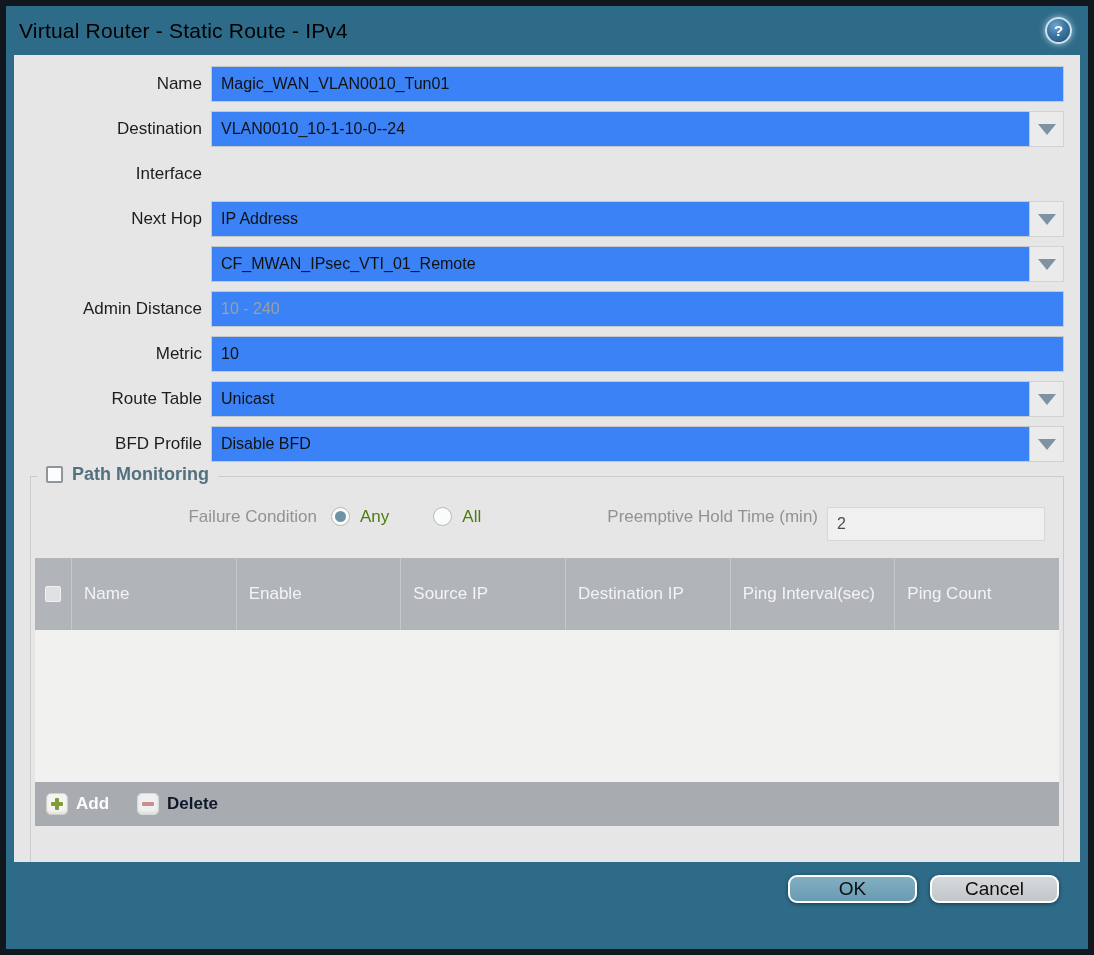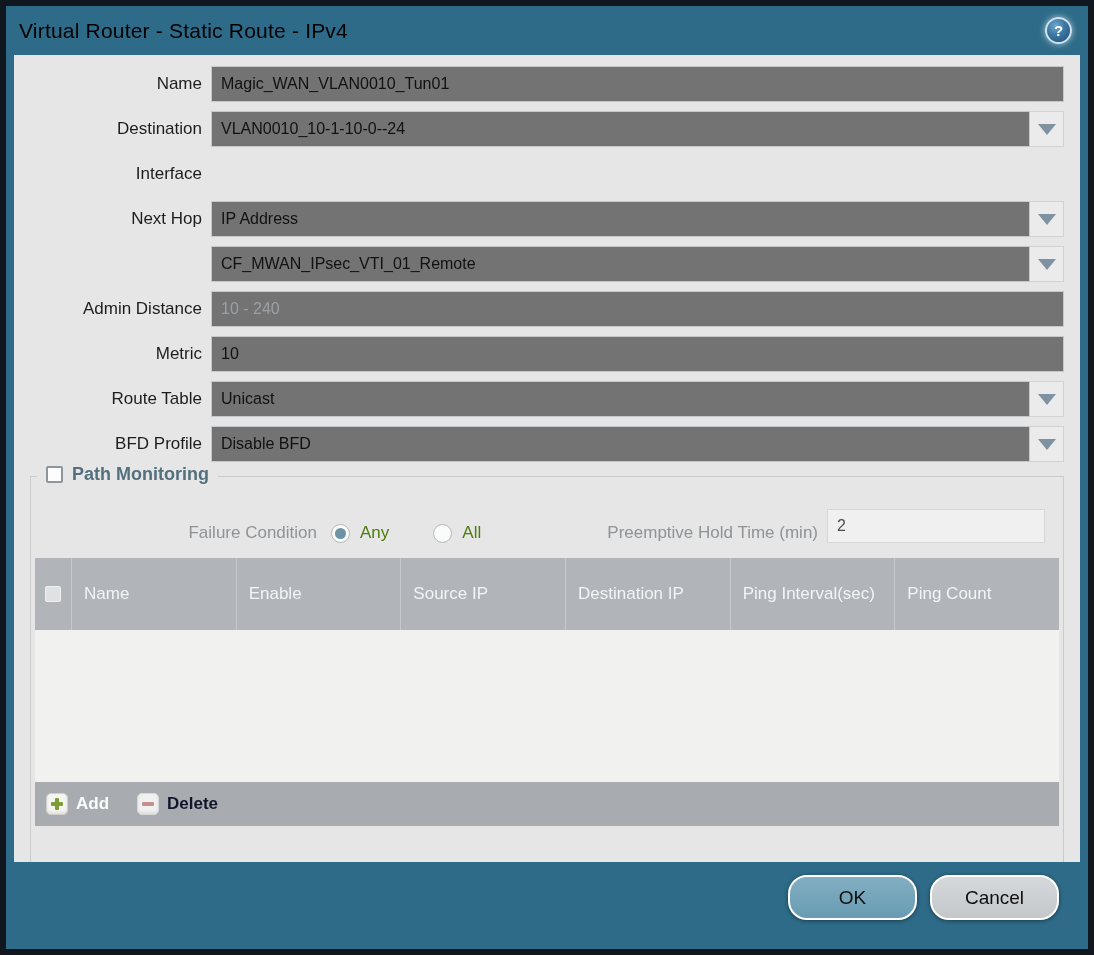--- a/index.html
+++ b/index.html
@@ -42,21 +42,21 @@
 
   .row { display: flex; height: 36px; margin-bottom: 9px; }
   .row-label {
     width: 197px; text-align: right; padding-right: 9px;
     font-size: 17px; color: #1d1d1d; line-height: 36px;
     white-space: nowrap;
   }
   .row-field { flex: 1; display: flex; }
   input.text {
     flex: 1; min-width: 0;
-    border: 1px solid #c6c9cb; background: #737373;
+    border: 1px solid #c6c9cb; background: #3b82f6;
     font-family: "Liberation Sans", sans-serif;
     font-size: 16px; color: #111; padding: 0 9px;
     outline: none;
   }
   input.text::placeholder { color: #9aa0a4; }
   .dd-btn {
     width: 34px; flex: 0 0 34px;
     background: #ebebeb; border: 1px solid #d2d2d2; border-left: none;
     display: flex; align-items: center; justify-content: center;
     cursor: pointer;
@@ -79,21 +79,21 @@
     background: #e6e6e6; padding: 0 9px;
     display: flex; align-items: center; gap: 9px;
   }
   .checkbox {
     width: 17px; height: 17px;
     background: #fdfdfd; border: 2px solid #8e959b; border-radius: 2px;
     cursor: pointer;
   }
   .legend-title { font-size: 18px; font-weight: bold; color: #53707f; white-space: nowrap; }
 
-  .fc-row { margin-top: 30px; height: 36px; display: flex; align-items: flex-end; }
+  .fc-row { margin-top: 30px; height: 36px; display: flex; align-items: flex-start; }
   .fc-label { width: 286px; text-align: right; font-size: 17px; color: #8f9396; white-space: nowrap; }
   .radio {
     width: 19px; height: 19px; border-radius: 50%;
     background: #fafbfb; border: 1px solid #b5b9bb;
     margin-left: 14px; position: relative; cursor: pointer; flex: 0 0 19px;
   }
   .radio.selected::after {
     content: ""; position: absolute; left: 3px; top: 3px;
     width: 11px; height: 11px; border-radius: 50%;
     background: #6e93a5;
@@ -153,21 +153,21 @@
   .tool-label { font-size: 17px; color: #fbfcfc; }
   .tool-btn.disabled .tool-label { color: #0f172a; }
 
   
   .bottombar {
     flex: 0 0 87px;
     display: flex; justify-content: flex-end; align-items: flex-start;
     padding: 13px 29px 0 0; gap: 13px;
   }
   .btn {
-    width: 129px; height: 45px; border-radius: 19px;
+    width: 129px; height: 28px; border-radius: 9px;
     border: 2px solid #ffffff;
     font-family: "Liberation Sans", sans-serif;
     font-size: 19px; color: #0e0e0e;
     display: flex; align-items: center; justify-content: center;
     box-shadow: 0 1px 4px rgba(0,0,0,.45);
     cursor: pointer;
   }
   .btn-ok { background: linear-gradient(#83aec2, #689cb3); }
   .btn-cancel { background: linear-gradient(#d6d9dc, #c3c7ca); }
 </style>

